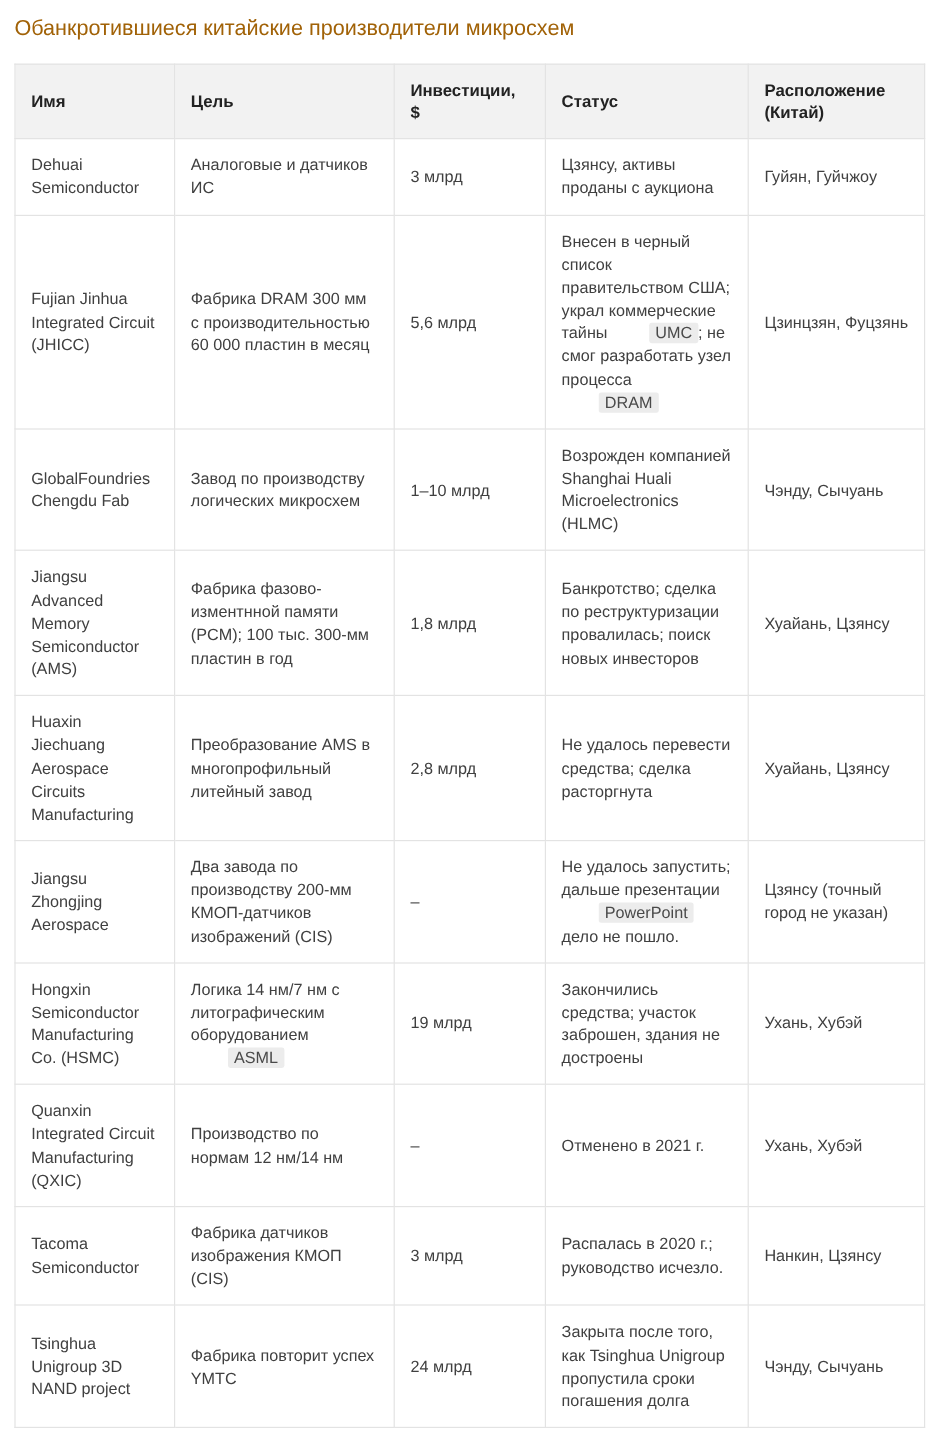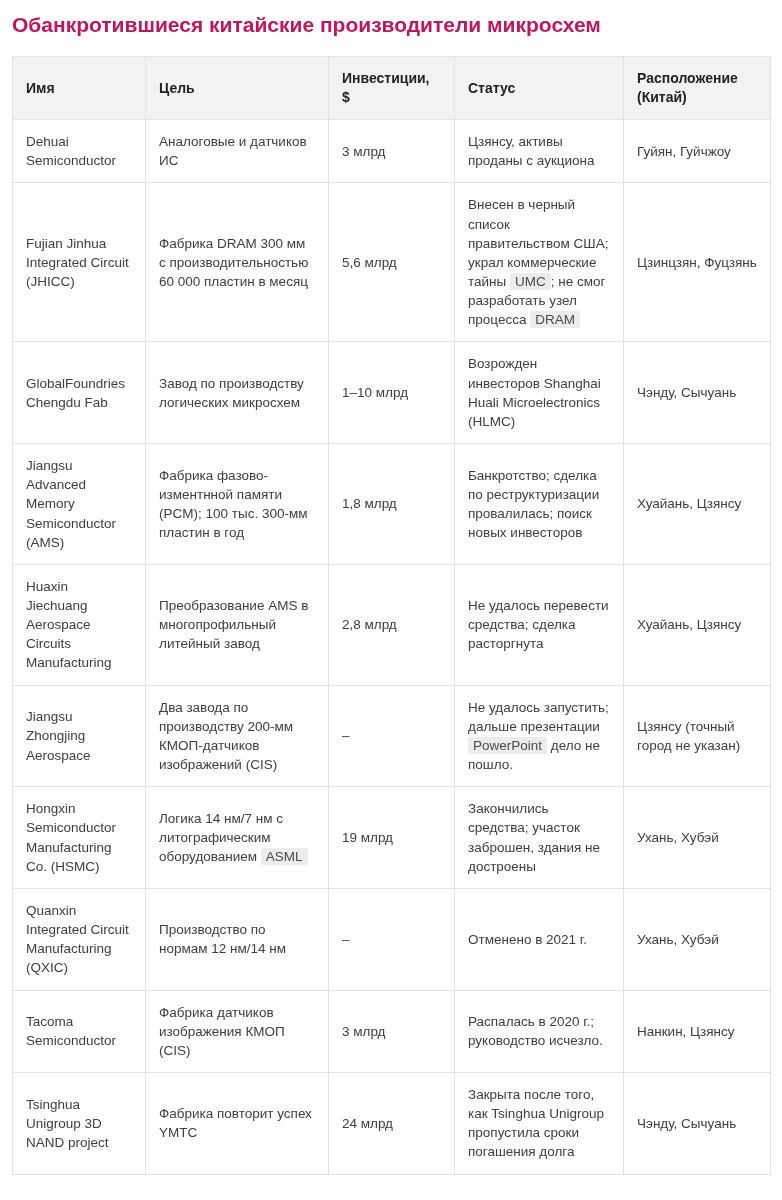--- a/index.html
+++ b/index.html
@@ -4,24 +4,24 @@
 <style>
   * { box-sizing: border-box; }
   html, body { margin: 0; padding: 0; background: #ffffff; }
   body {
     width: 782px;
     font-family: "Liberation Sans", "DejaVu Sans", sans-serif;
     color: #404040;
   }
   .page { padding: 8px 12px 10px 12px; }
   .page-title {
-    font-size: 21px;
+    font-size: 18px;
     line-height: 1.25;
-    font-weight: 700;
-    color: #be185d;
+    font-weight: 400;
+    color: #a16207;
     margin: 4px 0 18px 0;
   }
   table.data-table {
     width: 758px;
     border-collapse: collapse;
     table-layout: fixed;
     font-size: 13.5px;
     line-height: 1.42;
     color: #404040;
   }
@@ -38,20 +38,21 @@
     color: #222222;
     font-size: 14px;
     line-height: 1.35;
   }
   .tag {
     background: #ececec;
     color: #4a4a4a;
     padding: 1px 5px;
     border-radius: 2px;
     white-space: nowrap;
+    margin-left: 31px;
   }
 </style>
 </head>
 <body>
 
 <div class="page">
   <h1 class="page-title">Обанкротившиеся китайские производители микросхем</h1>
 
   <table class="data-table">
     <colgroup>
@@ -82,21 +83,21 @@
           <td>Fujian Jinhua Integrated Circuit (JHICC)</td>
           <td>Фабрика DRAM 300 мм с производительностью 60 000 пластин в месяц</td>
           <td>5,6 млрд</td>
           <td>Внесен в черный список правительством США; украл коммерческие тайны <span class="tag">UMC</span>; не смог разработать узел процесса <span class="tag">DRAM</span></td>
           <td>Цзинцзян, Фуцзянь</td>
         </tr>
         <tr>
           <td>GlobalFoundries Chengdu Fab</td>
           <td>Завод по производству логических микросхем</td>
           <td>1–10 млрд</td>
-          <td>Возрожден инвесторов Shanghai Huali Microelectronics (HLMC)</td>
+          <td>Возрожден компанией Shanghai Huali Microelectronics (HLMC)</td>
           <td>Чэнду, Сычуань</td>
         </tr>
         <tr>
           <td>Jiangsu Advanced Memory Semiconductor (AMS)</td>
           <td>Фабрика фазово-изментнной памяти (PCM); 100 тыс. 300-мм пластин в год</td>
           <td>1,8 млрд</td>
           <td>Банкротство; сделка по реструктуризации провалилась; поиск новых инвесторов</td>
           <td>Хуайань, Цзянсу</td>
         </tr>
         <tr>

